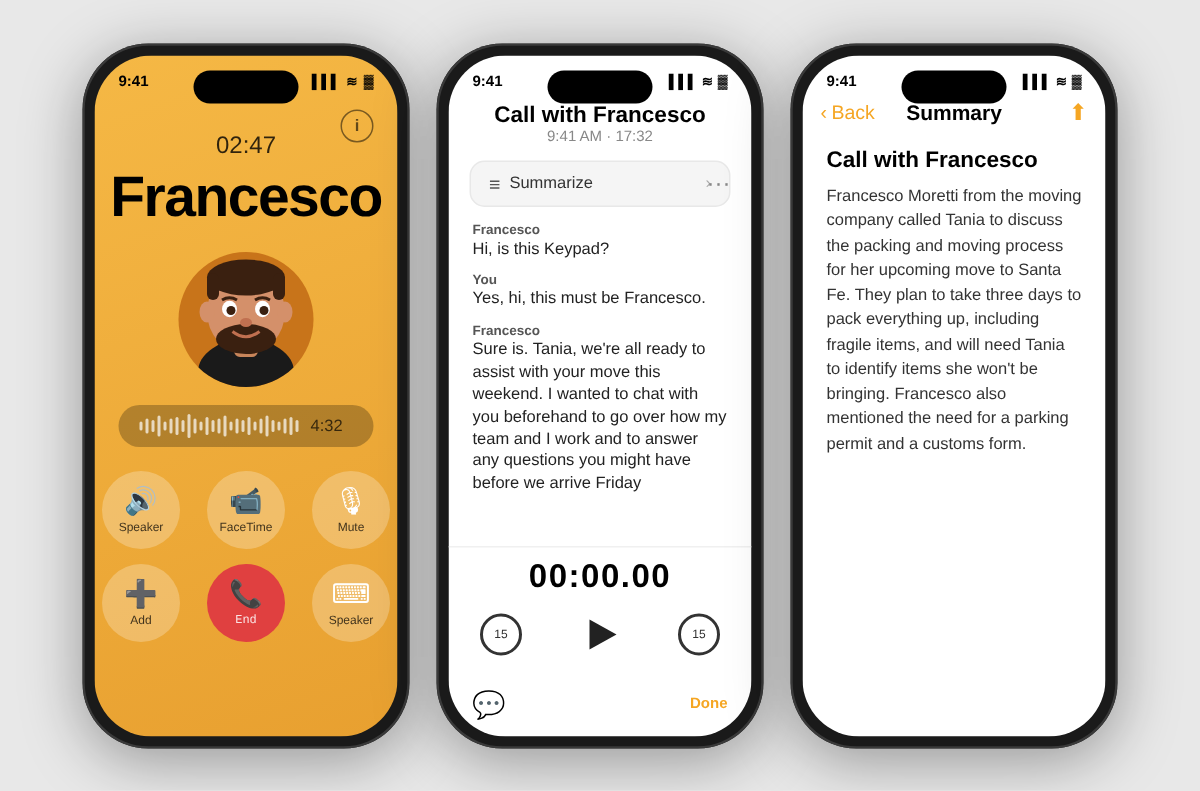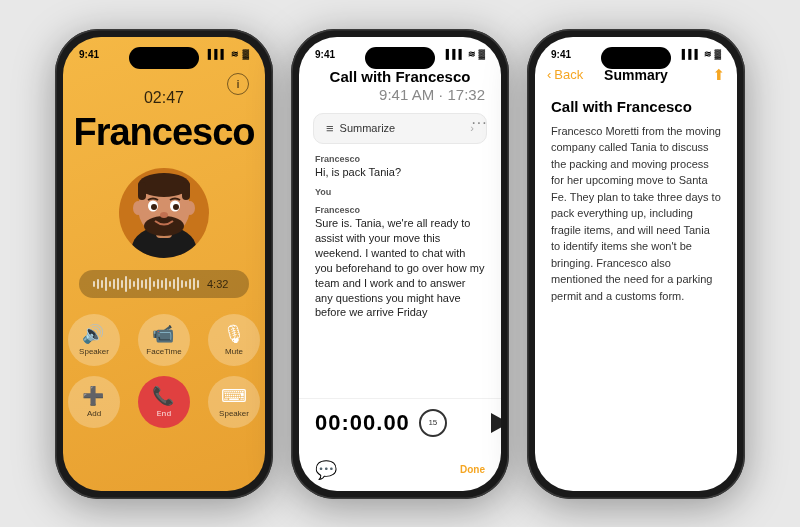--- a/index.html
+++ b/index.html
@@ -207,24 +207,23 @@
     .p2-header {
       padding: 4px 16px 6px;
       text-align: center;
     }
     .p2-call-title {
       font-size: 15px;
       font-weight: 700;
       color: #000;
     }
     .p2-call-subtitle {
-      font-size: 15px;
+      font-size: 10px;
       color: #888;
       margin-top: 1px;
-      text-align: right;
     }
     .p2-more-btn {
       position: absolute;
       right: 14px;
       top: 50px;
       font-size: 16px;
       color: #888;
     }
     .p2-summarize-bar {
       margin: 4px 14px;
@@ -266,21 +265,21 @@
       margin-bottom: 1px;
     }
     .transcript-text {
       font-size: 11px;
       color: #222;
       line-height: 1.35;
     }
     .p2-player {
       padding: 6px 16px 12px;
       display: flex;
-      flex-direction: row;
+      flex-direction: column;
       align-items: center;
       gap: 8px;
       border-top: 1px solid #f0f0f0;
     }
     .p2-timestamp {
       font-size: 22px;
       font-weight: 700;
       color: #000;
       font-variant-numeric: tabular-nums;
       letter-spacing: 1px;
@@ -549,24 +548,25 @@
       <div class="p2-summarize-bar">
         <div class="p2-summarize-left">
           <span class="p2-summarize-icon">≡</span>
           <span>Summarize</span>
         </div>
         <span class="p2-summarize-chevron">›</span>
       </div>
       <div class="p2-transcript">
         <div class="transcript-entry">
           <div class="transcript-speaker">Francesco</div>
-          <div class="transcript-text">Hi, is pack Tania?</div>
+          <div class="transcript-text">Hi, is this Keypad?</div>
         </div>
         <div class="transcript-entry">
           <div class="transcript-speaker">You</div>
+          <div class="transcript-text">Yes, hi, this must be Francesco.</div>
         </div>
         <div class="transcript-entry">
           <div class="transcript-speaker">Francesco</div>
           <div class="transcript-text">Sure is. Tania, we're all ready to assist with your move this weekend. I wanted to chat with you beforehand to go over how my team and I work and to answer any questions you might have before we arrive Friday</div>
         </div>
       </div>
       <div class="p2-player">
         <div class="p2-timestamp">00:00.00</div>
         <div class="p2-player-controls">
           <div class="p2-skip-btn">

